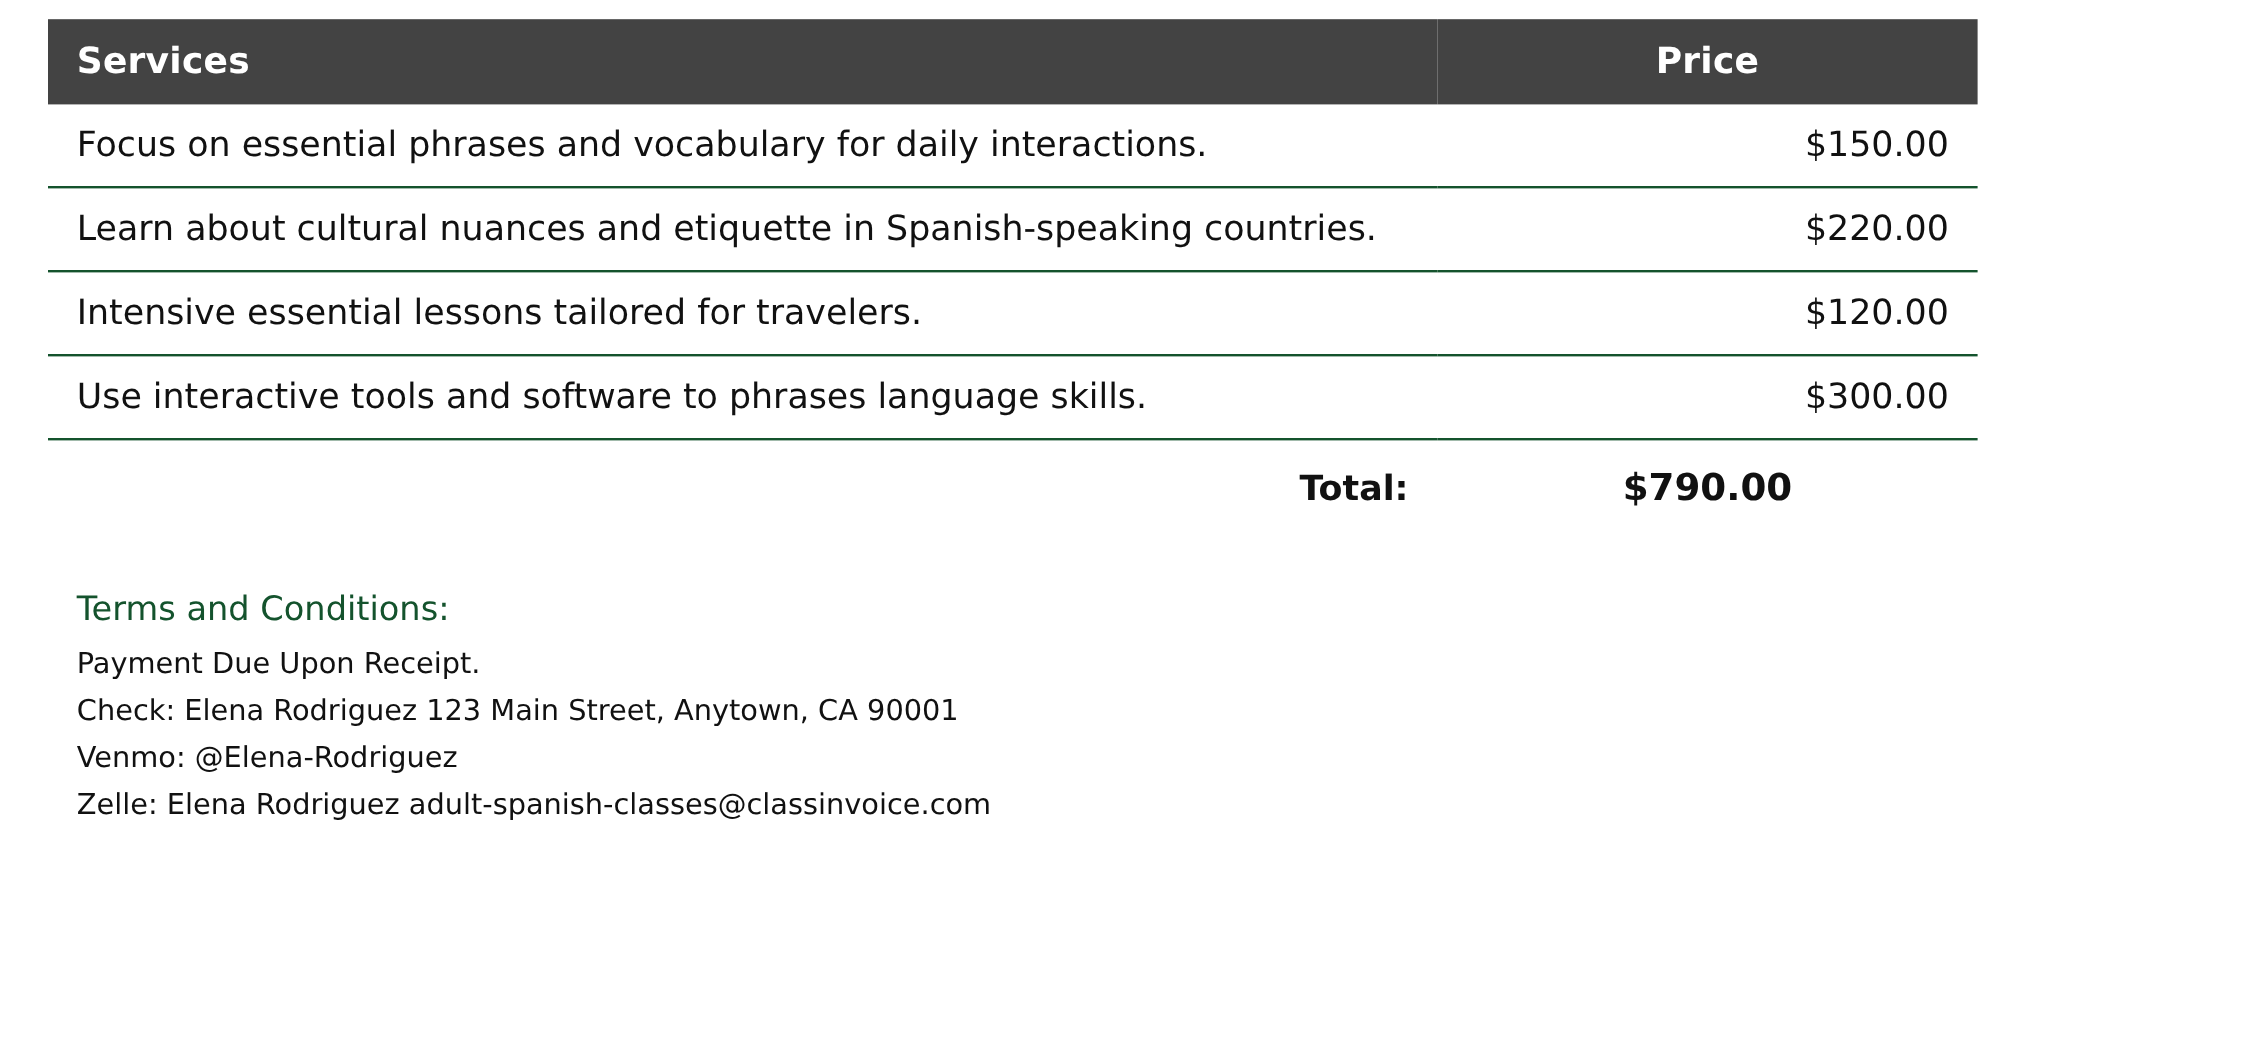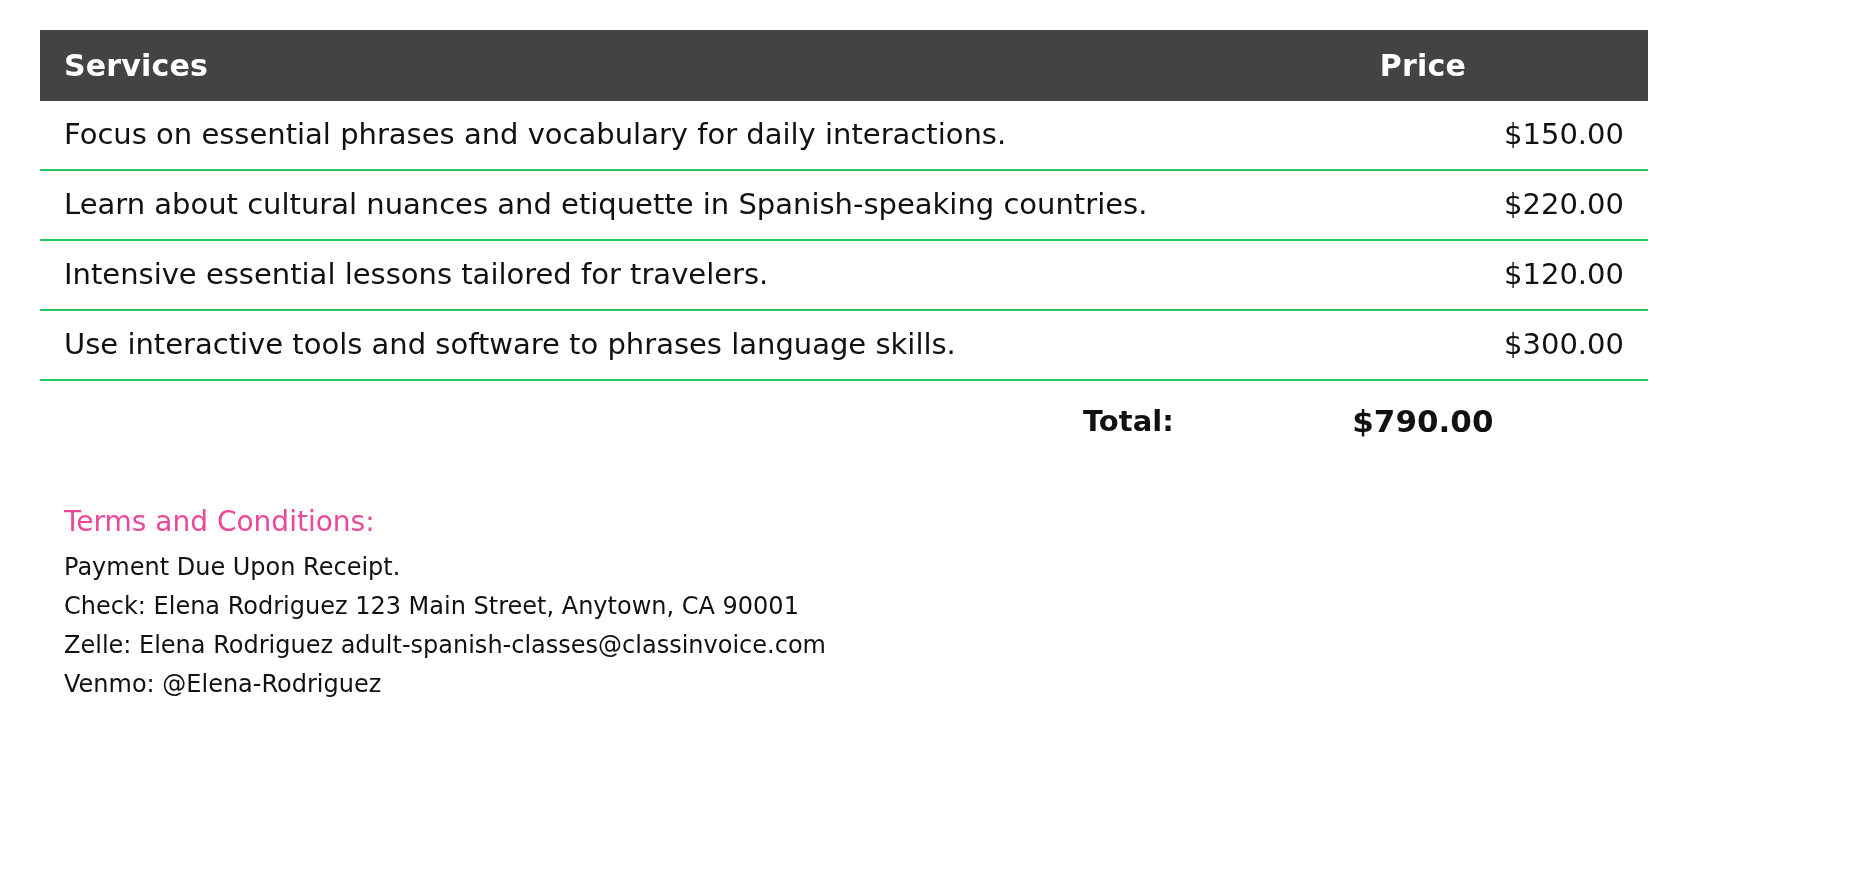--- a/index.html
+++ b/index.html
@@ -8,21 +8,21 @@
     background: #ffffff;
   }
   body {
     width: 1868px;
     height: 870px;
     font-family: "DejaVu Sans", sans-serif;
     color: #1a1a1a;
     overflow: hidden;
   }
   .invoice-wrap {
-    padding: 30px 40px 0 40px;
+    padding: 16px 40px 0 40px;
     box-sizing: border-box;
     width: 1688px;
   }
   .services-table {
     width: 100%;
     border-collapse: collapse;
     table-layout: fixed;
   }
   .services-table thead tr {
     background: #434343;
@@ -35,21 +35,21 @@
     text-align: left;
     letter-spacing: 0.2px;
   }
   .services-table thead th.price-col {
     text-align: center;
   }
   .services-table tbody td {
     font-size: 29px;
     font-weight: normal;
     padding: 16px 24px 18px 24px;
-    border-bottom: 2px solid #22c55e;
+    border-bottom: 2px solid #14532d;
     color: #111111;
     vertical-align: middle;
   }
   .services-table tbody td.price-cell {
     text-align: right;
     white-space: nowrap;
   }
   .services-table tbody tr.total-row td {
     border-bottom: none;
     font-weight: bold;
@@ -65,21 +65,21 @@
   }
   col.desc { width: 72%; }
   col.price { width: 28%; }
 
   .terms {
     margin-top: 48px;
     padding: 0 24px;
   }
   .terms-title {
     font-size: 28px;
-    color: #ec4899;
+    color: #14532d;
     margin-bottom: 10px;
   }
   .terms-line {
     font-size: 24px;
     color: #111111;
     line-height: 1.62;
   }
 </style>
 </head>
 <body>
@@ -118,17 +118,17 @@
         <td class="total-label">Total:</td>
         <td class="total-value">$790.00</td>
       </tr>
     </tbody>
   </table>
 
   <div class="terms">
     <div class="terms-title">Terms and Conditions:</div>
     <div class="terms-line">Payment Due Upon Receipt.</div>
     <div class="terms-line">Check: Elena Rodriguez 123 Main Street, Anytown, CA 90001</div>
+    <div class="terms-line">Venmo: @Elena-Rodriguez</div>
     <div class="terms-line">Zelle: Elena Rodriguez adult-spanish-classes@classinvoice.com</div>
-    <div class="terms-line">Venmo: @Elena-Rodriguez</div>
   </div>
 
 </div>
 
 </body></html>

